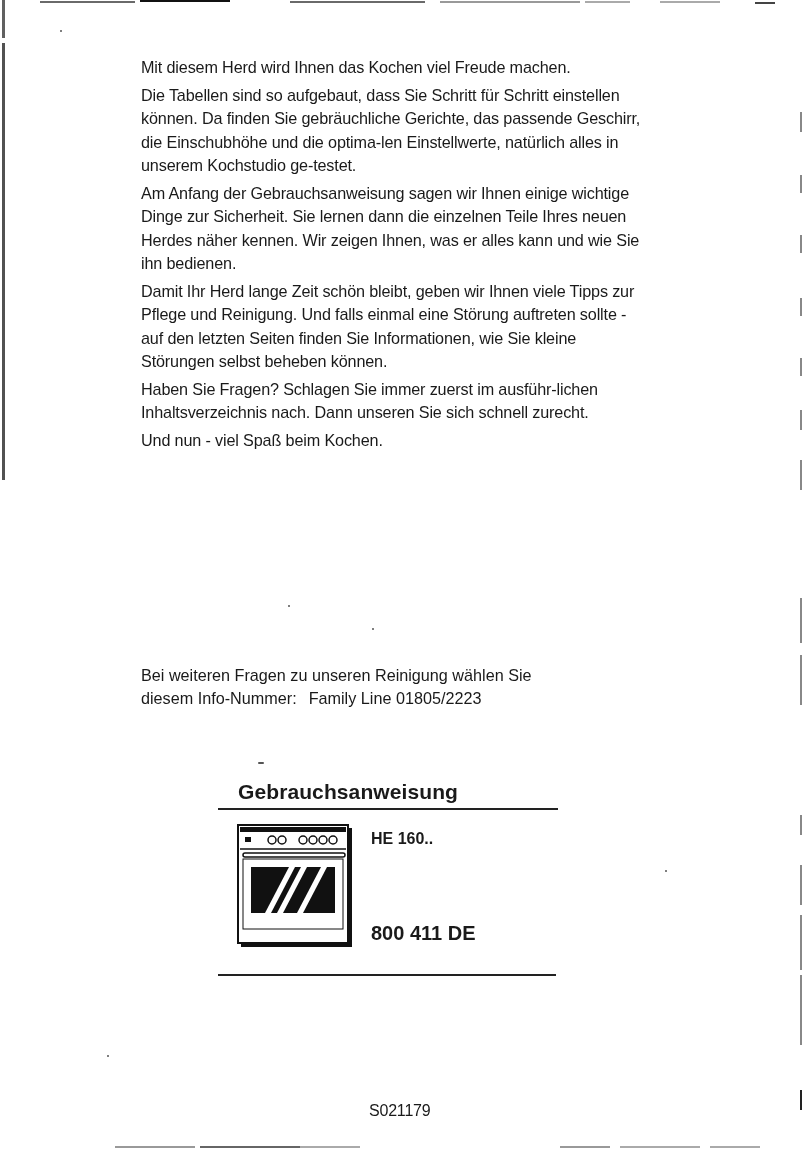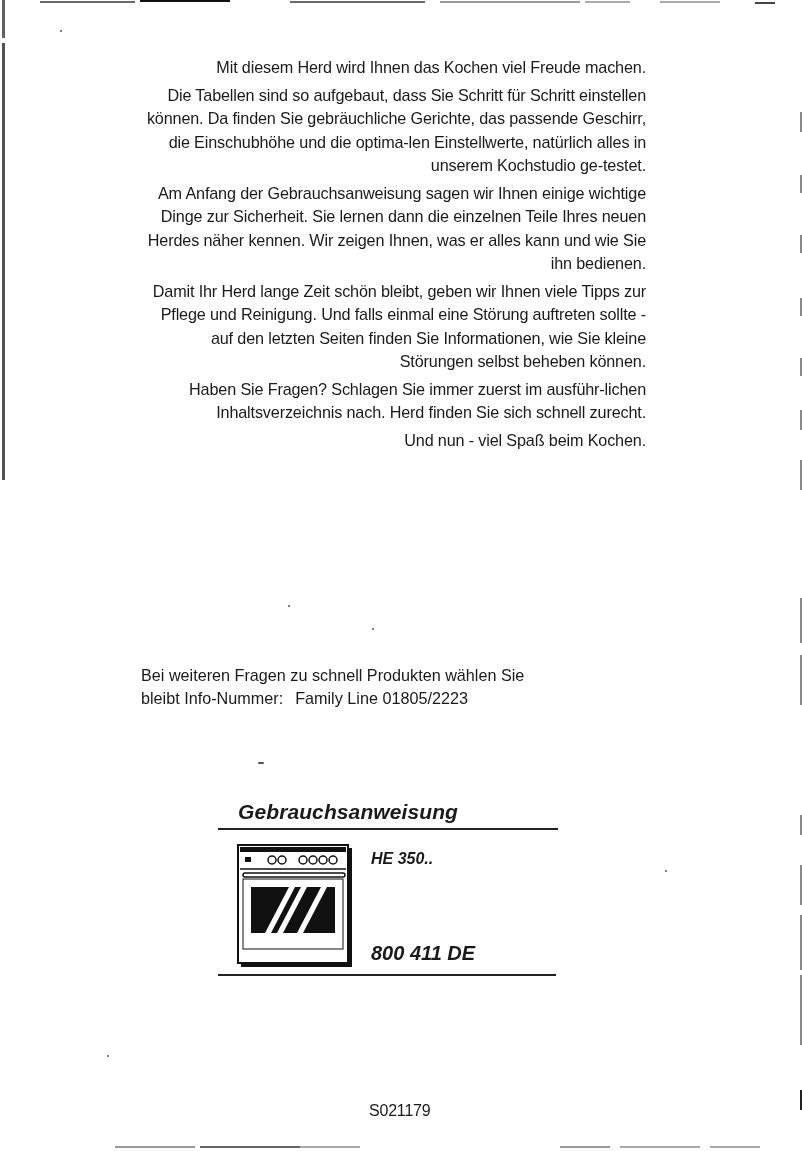--- a/index.html
+++ b/index.html
@@ -33,43 +33,41 @@
       position: absolute; right: 0; width: 2px; background: #888;
     }
     .intro {
       position: absolute;
       left: 141px;
       top: 56px;
       width: 505px;
       font-size: 16.2px;
       line-height: 23.5px;
       letter-spacing: -0.15px;
-      text-align: right;
     }
     .intro p {
       margin: 0 0 4px 0;
     }
     .info {
       position: absolute;
       left: 141px;
       top: 664px;
       width: 500px;
       font-size: 16.2px;
       line-height: 23px;
     }
     .info .hotline {
       font-weight: normal;
       margin-left: 12px;
     }
     .title-block {
       position: absolute;
       left: 218px;
-      top: 798px;
+      top: 778px;
       width: 340px;
-      font-style: italic;
     }
     .doc-title {
       margin-left: 20px;
       font-size: 21px;
       font-weight: bold;
       letter-spacing: 0.1px;
       line-height: 28px;
     }
     .rule {
       height: 2px;
@@ -164,28 +162,28 @@
 <div class="speck" style="left:372px;top:628px;"></div>
 <div class="speck" style="left:288px;top:605px;"></div>
 <div class="speck" style="left:107px;top:1055px;"></div>
 <div class="speck" style="left:665px;top:870px;"></div>
 
 <div class="intro">
   <p>Mit diesem Herd wird Ihnen das Kochen viel Freude machen.</p>
   <p>Die Tabellen sind so aufgebaut, dass Sie Schritt für Schritt einstellen können. Da finden Sie gebräuchliche Gerichte, das passende Geschirr, die Einschubhöhe und die optima-len Einstellwerte, natürlich alles in unserem Kochstudio ge-testet.</p>
   <p>Am Anfang der Gebrauchsanweisung sagen wir Ihnen einige wichtige Dinge zur Sicherheit. Sie lernen dann die einzelnen Teile Ihres neuen Herdes näher kennen. Wir zeigen Ihnen, was er alles kann und wie Sie ihn bedienen.</p>
   <p>Damit Ihr Herd lange Zeit schön bleibt, geben wir Ihnen viele Tipps zur Pflege und Reinigung. Und falls einmal eine Störung auftreten sollte - auf den letzten Seiten  finden Sie Informationen, wie Sie kleine Störungen selbst beheben können.</p>
-  <p>Haben Sie Fragen? Schlagen Sie immer zuerst im ausführ-lichen Inhaltsverzeichnis nach. Herd finden Sie sich schnell zurecht.</p>
+  <p>Haben Sie Fragen? Schlagen Sie immer zuerst im ausführ-lichen Inhaltsverzeichnis nach. Dann unseren Sie sich schnell zurecht.</p>
   <p>Und nun - viel Spaß beim Kochen.</p>
 </div>
 
 <div class="info">
-  <div>Bei weiteren Fragen zu schnell Produkten wählen Sie</div>
+  <div>Bei weiteren Fragen zu unseren Reinigung wählen Sie</div>
   <div>
-    <span>bleibt Info-Nummer:</span><span class="hotline">Family Line 01805/2223</span>
+    <span>diesem Info-Nummer:</span><span class="hotline">Family Line 01805/2223</span>
   </div>
 </div>
 
 <div class="title-block">
   <div class="doc-title">Gebrauchsanweisung</div>
   <div class="rule"></div>
   <div class="product-row">
     <svg class="oven" viewBox="0 0 116 124" xmlns="http://www.w3.org/2000/svg">
 
       <rect x="4" y="4" width="111" height="119" fill="#111"></rect>
@@ -205,19 +203,19 @@
 
       <rect x="6" y="29" width="102" height="4" rx="2" fill="#fff" stroke="#111" stroke-width="1.5"></rect>
 
       <rect x="6" y="35" width="100" height="70" fill="#fff" stroke="#111" stroke-width="1"></rect>
 
       <rect x="14" y="43" width="84" height="46" fill="#111"></rect>
       <polygon points="28,89 52,43 58,43 34,89" fill="#fff"></polygon>
       <polygon points="40,89 64,43 70,43 46,89" fill="#fff"></polygon>
       <polygon points="60,89 84,43 90,43 66,89" fill="#fff"></polygon>
     </svg>
-    <div class="model">HE 350..</div>
+    <div class="model">HE 160..</div>
     <div class="order-no">800 411 DE</div>
   </div>
 </div>
 <div class="bottom-rule"></div>
 
 <div class="page-code">S021179</div>
 
 </body></html>

